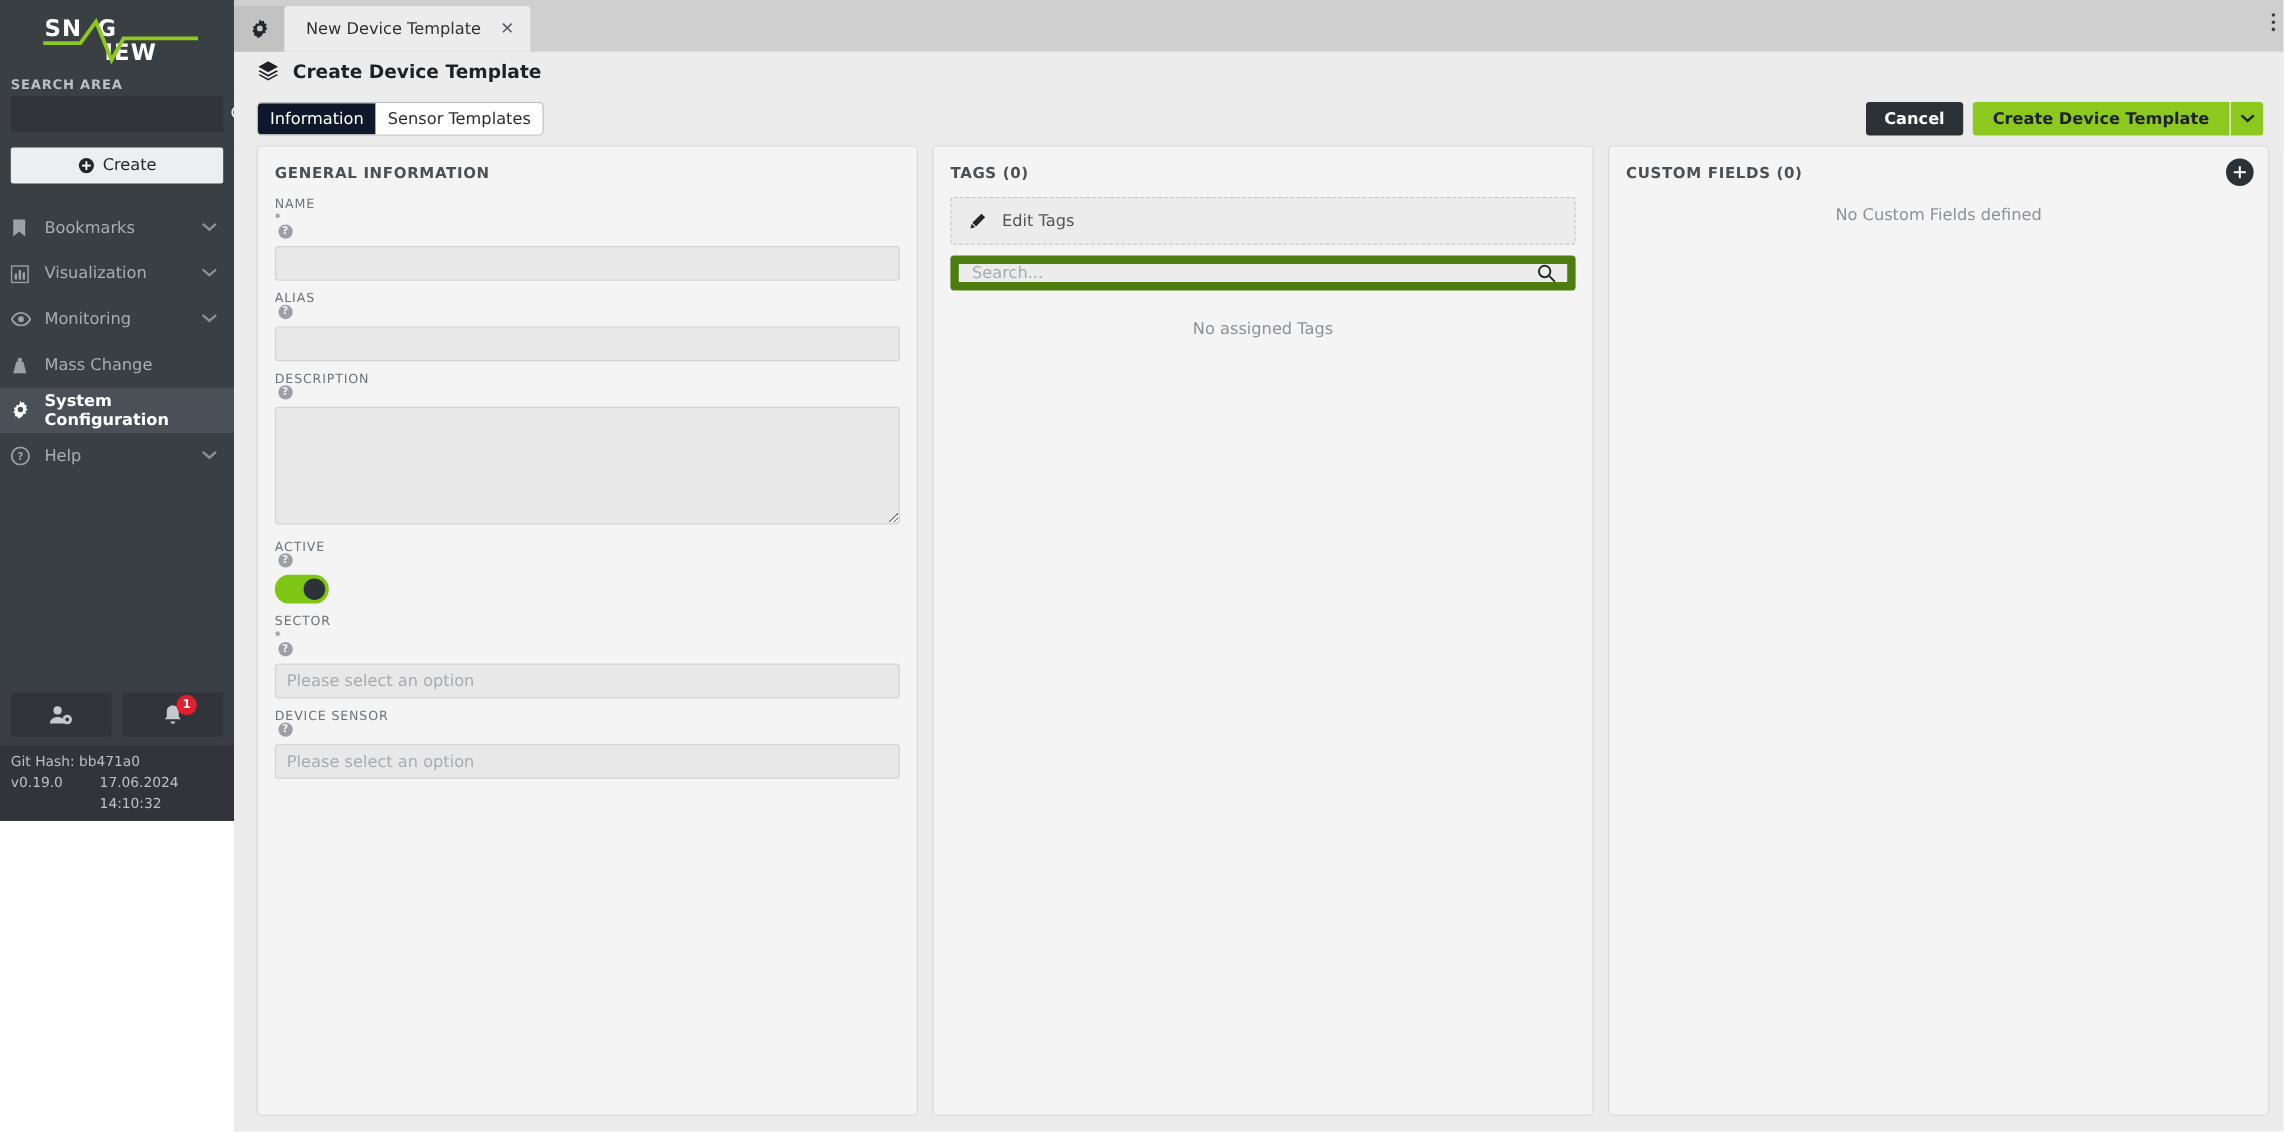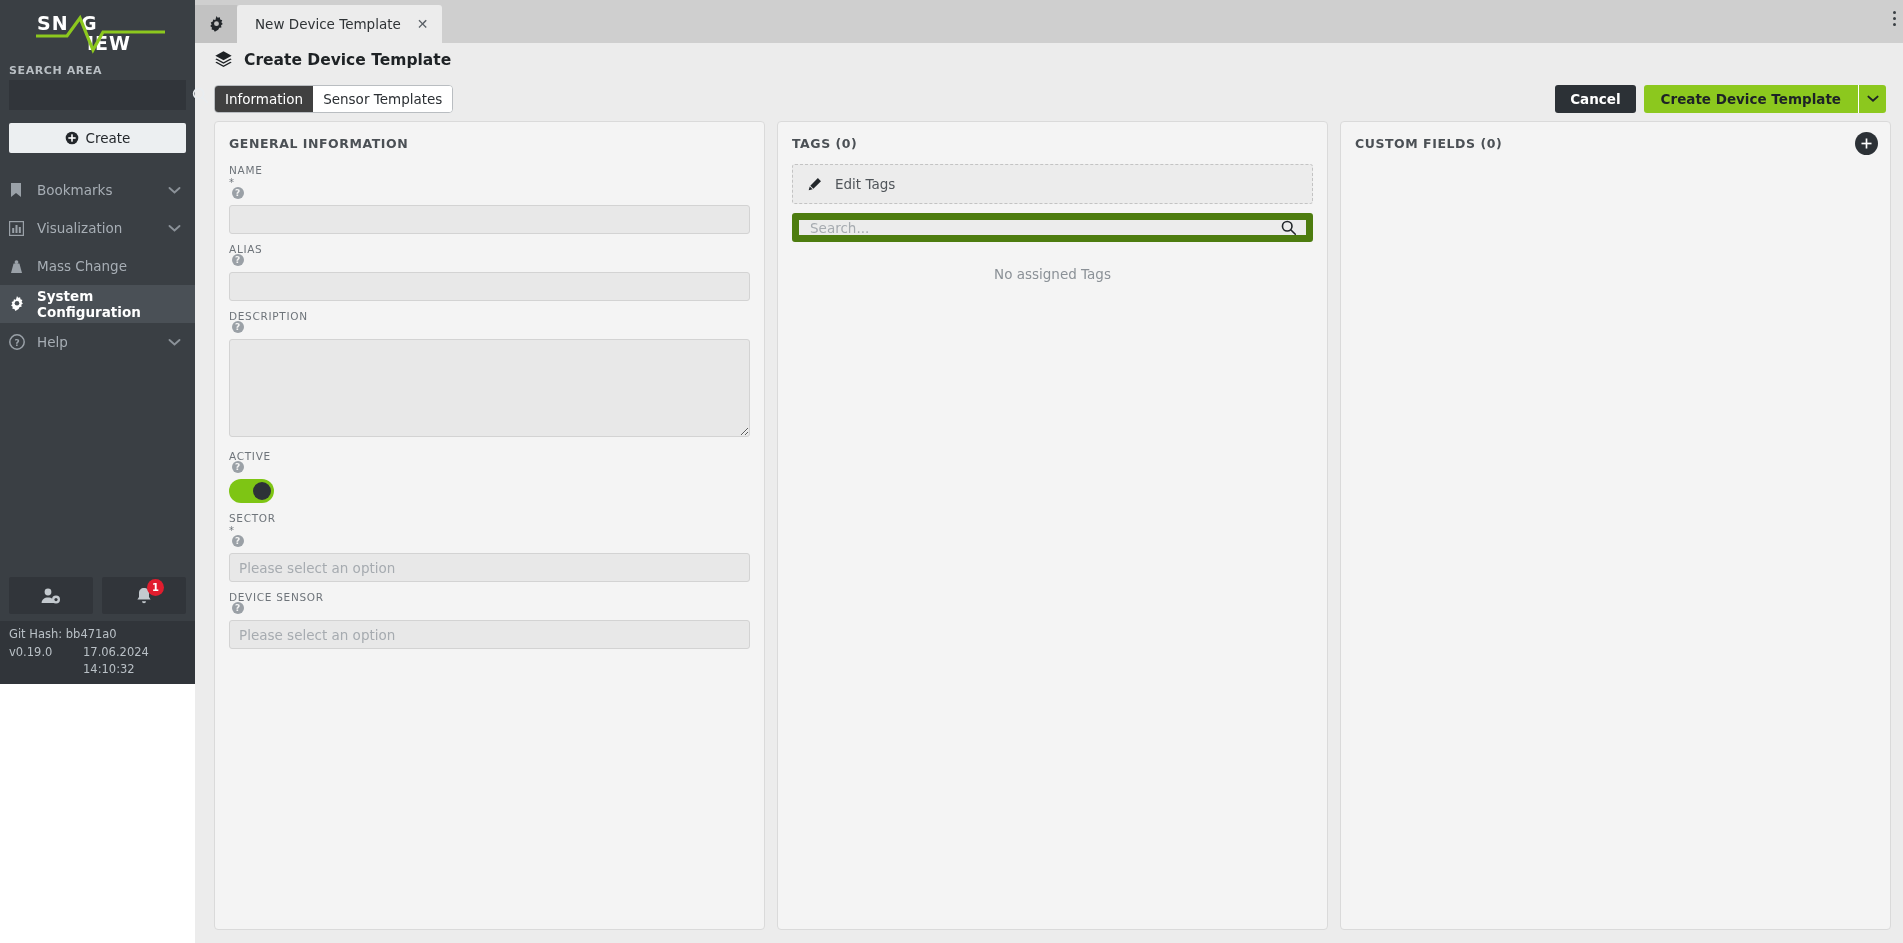--- a/index.html
+++ b/index.html
@@ -122,21 +122,21 @@
     background: #ececec; flex: 0 0 45px;
   }
   .segmented {
     display: flex; background: #ffffff; border: 1px solid #b9bdc1;
     border-radius: 4px; overflow: hidden; height: 28px;
   }
   .seg {
     display: flex; align-items: center; padding: 0 10px; font-size: 13.5px;
     color: #2b2f33; cursor: pointer; background: #ffffff;
   }
-  .seg.active { background: #404040; color: #ffffff; }
+  .seg.active { background: #0f172a; color: #ffffff; }
   .tb-spacer { flex: 1; }
   .btn-cancel {
     background: #2c3136; color: #ffffff; height: 28px; padding: 0 15px;
     border-radius: 3px; display: flex; align-items: center;
     font-size: 13.5px; font-weight: bold; cursor: pointer; margin-right: 8px;
   }
   .btn-primary-grp { display: flex; height: 28px; }
   .btn-primary {
     background: #8cc81e; color: #1d2226; padding: 0 17px;
     display: flex; align-items: center; font-size: 13.5px; font-weight: bold;
@@ -283,20 +283,34 @@
           </svg>
         </span>
         <span class="nlabel">Visualization</span>
         <span class="chev">
           <svg width="13" height="9" viewBox="0 0 13 9">
               <path d="M1.5 2l5 4.4 5-4.4" fill="none" stroke="#9aa1a8" stroke-width="1.9" stroke-linecap="round"></path>
             </svg>
         </span>
       </div>
 
+      <div class="nav-item">
+        <span class="nico">
+          <svg width="17" height="12" viewBox="0 0 17 12">
+            <path d="M0.8 6C3 2 6 0.8 8.5 0.8S14 2 16.2 6C14 10 11 11.2 8.5 11.2S3 10 0.8 6z" fill="none" stroke="#9aa1a8" stroke-width="1.5"></path>
+            <circle cx="8.5" cy="6" r="2.4" fill="#9aa1a8"></circle>
+          </svg>
+        </span>
+        <span class="nlabel">Monitoring</span>
+        <span class="chev">
+          <svg width="13" height="9" viewBox="0 0 13 9">
+              <path d="M1.5 2l5 4.4 5-4.4" fill="none" stroke="#9aa1a8" stroke-width="1.9" stroke-linecap="round"></path>
+            </svg>
+        </span>
+      </div>
 
       <div class="nav-item">
         <span class="nico">
           <svg width="15" height="15" viewBox="0 0 15 15">
             <path d="M7.5 1.2a1.9 1.9 0 100 3.8 1.9 1.9 0 000-3.8z" fill="#9aa1a8"></path>
             <path d="M4.6 4.4h5.8L13 14H2z" fill="#9aa1a8"></path>
           </svg>
         </span>
         <span class="nlabel">Mass Change</span>
         <span class="chev"></span>
@@ -491,17 +505,18 @@
       </div>
 
       <div class="panel" id="panel-custom">
         <div class="panel-title">CUSTOM FIELDS (0)</div>
         <div class="add-fab">
           <svg width="13" height="13" viewBox="0 0 14 14">
             <rect x="6.1" y="1.6" width="1.8" height="10.8" fill="#ffffff"></rect>
             <rect x="1.6" y="6.1" width="10.8" height="1.8" fill="#ffffff"></rect>
           </svg>
         </div>
+        <div class="empty-note-cf">No Custom Fields defined</div>
       </div>
 
     </div>
   </div>
 </div>
 
 </body></html>

